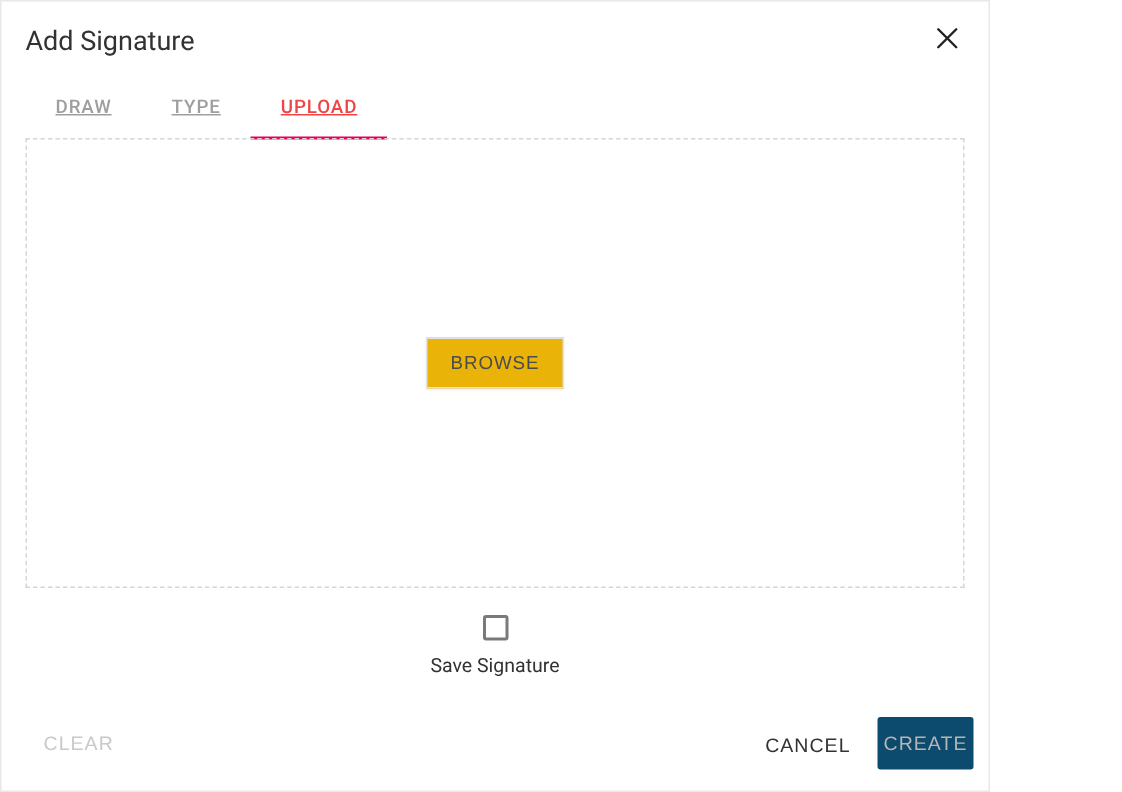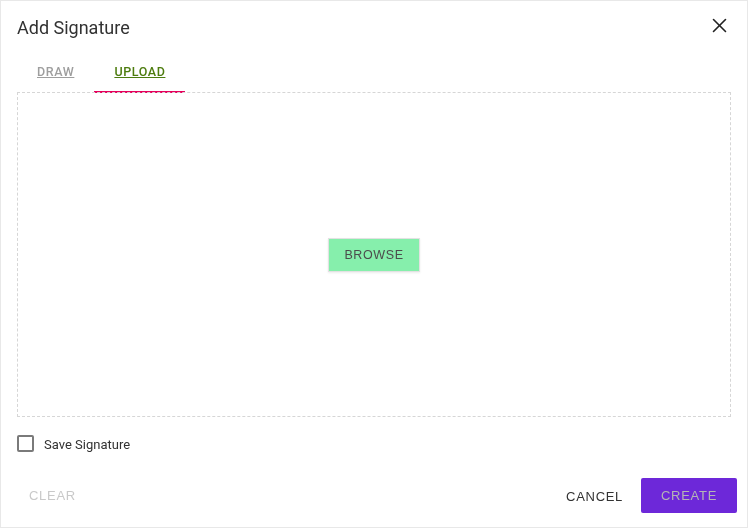--- a/index.html
+++ b/index.html
@@ -4,21 +4,21 @@
 <style>
   * { box-sizing: border-box; margin: 0; padding: 0; }
   body {
     font-family: -apple-system, BlinkMacSystemFont, "Segoe UI", Roboto, Arial, sans-serif;
     background: #fff;
     width: 748px;
     height: 528px;
     overflow: hidden;
   }
   .dialog {
-    width: 748px;
+    width: 660px;
     height: 528px;
     padding: 0;
     border: 1px solid #e8e8e8;
     position: relative;
     display: flex;
     flex-direction: column;
   }
   .header {
     display: flex;
     justify-content: space-between;
@@ -50,50 +50,51 @@
     font-weight: 500;
     letter-spacing: 0.6px;
     color: #9e9e9e;
     padding: 0 20px 12px 20px;
     cursor: pointer;
     border-bottom: 2px solid transparent;
     text-transform: uppercase;
     text-decoration: underline;
   }
   .tab.active {
-    color: #4d7c0f;
+    color: #ef4444;
     border-bottom-color: #e6005c;
   }
   .content-area {
     margin: 0 16px;
     border: 1px dashed #d6d6d6;
     height: 335px;
     display: flex;
     align-items: center;
     justify-content: center;
     position: relative;
     margin-top: -1px;
   }
   .browse-btn {
-    background: #86efac;
+    background: #eab308;
     border: 1px solid #e2e2e2;
     padding: 9px 15px;
     font-size: 12.5px;
     font-weight: 500;
     letter-spacing: 0.6px;
     color: #4c4c4c;
     cursor: pointer;
     box-shadow: 0 1px 2px rgba(0,0,0,0.08);
     text-transform: uppercase;
   }
   .save-row {
     display: flex;
-    align-items: flex-end;
+    align-items: center;
     padding: 18px 16px 8px 16px;
     gap: 10px;
+    flex-direction: column;
   }
   .checkbox {
     width: 17px;
     height: 17px;
     border: 2px solid #7a7a7a;
     border-radius: 2px;
     background: #fff;
     cursor: pointer;
     display: inline-block;
     flex-shrink: 0;
@@ -123,27 +124,27 @@
   }
   .right-group {
     display: flex;
     gap: 6px;
     align-items: flex-end;
   }
   .btn-cancel {
     color: #323232;
   }
   .btn-create {
-    background: #6d28d9;
+    background: #0c4a6e;
     color: #b5b5b5;
     border: none;
     font-size: 13px;
     font-weight: 500;
     letter-spacing: 0.7px;
-    padding: 10px 20px;
+    padding: 10px 4px;
     cursor: default;
     text-transform: uppercase;
     border-radius: 2px;
   }
 </style>
 </head>
 <body>
 
 <div class="dialog">
 
@@ -154,20 +155,21 @@
         <svg width="15" height="15" viewBox="0 0 15 15" stroke="#222" stroke-width="1.6" stroke-linecap="round">
           <line x1="1.5" y1="1.5" x2="13.5" y2="13.5"></line>
           <line x1="13.5" y1="1.5" x2="1.5" y2="13.5"></line>
         </svg>
       </span>
     </button>
   </div>
 
   <div class="tabs">
     <div class="tab">DRAW</div>
+    <div class="tab">TYPE</div>
     <div class="tab active">UPLOAD</div>
   </div>
 
   <div class="content-area">
     <button class="browse-btn">BROWSE</button>
   </div>
 
   <div class="save-row">
     <span class="checkbox"></span>
     <span class="save-label">Save Signature</span>

